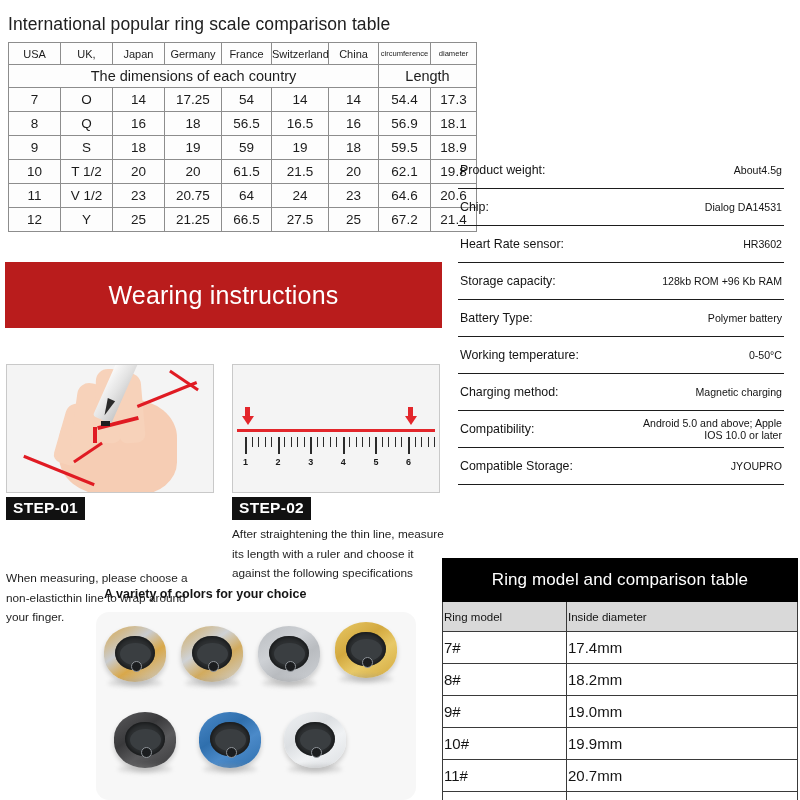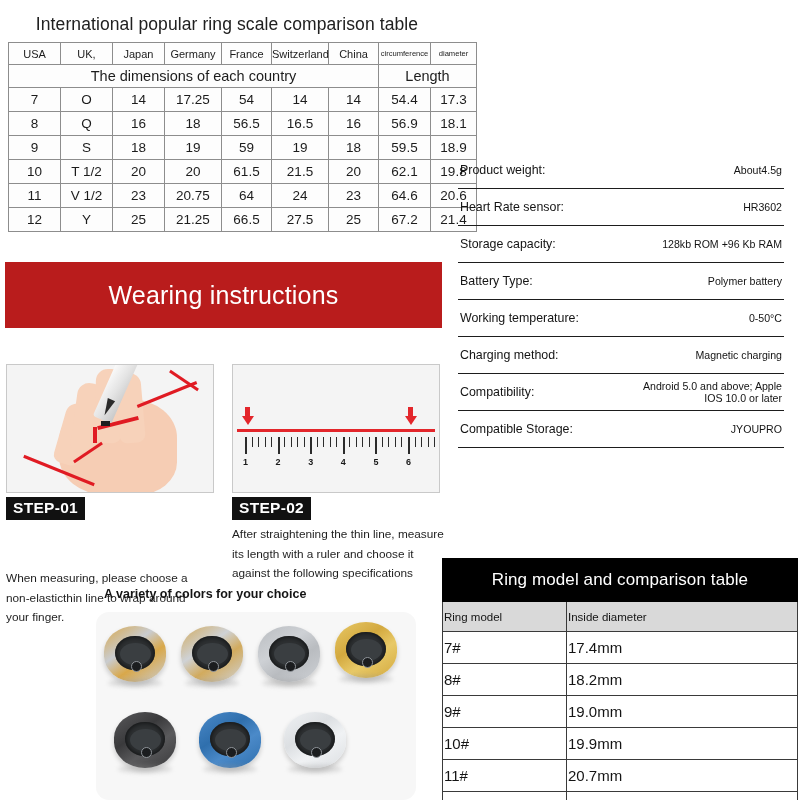--- a/index.html
+++ b/index.html
@@ -18,21 +18,20 @@
 
   
   #size-table-block {
     position: absolute;
     left: 8px;
     top: 14px;
     width: 438px;
   }
   #size-table-title {
     font-size: 17.5px;
-    text-align: center;
     color: #202020;
     padding-bottom: 7px;
     letter-spacing: .1px;
   }
   table.grid {
     border-collapse: collapse;
     width: 100%;
     table-layout: fixed;
   }
   table.grid td, table.grid th {
@@ -536,20 +535,24 @@
     </div>
   </div>
 
 <table id="spec-table">
   <tbody id="spec-table-body">
       <tr>
         <td class="spec-label">Product weight:</td>
         <td class="spec-value">About4.5g</td>
       </tr>
       <tr>
+        <td class="spec-label">Chip:</td>
+        <td class="spec-value">Dialog DA14531</td>
+      </tr>
+      <tr>
         <td class="spec-label">Heart Rate sensor:</td>
         <td class="spec-value">HR3602</td>
       </tr>
       <tr>
         <td class="spec-label">Storage capacity:</td>
         <td class="spec-value">128kb ROM +96 Kb RAM</td>
       </tr>
       <tr>
         <td class="spec-label">Battery Type:</td>
         <td class="spec-value">Polymer battery</td>

